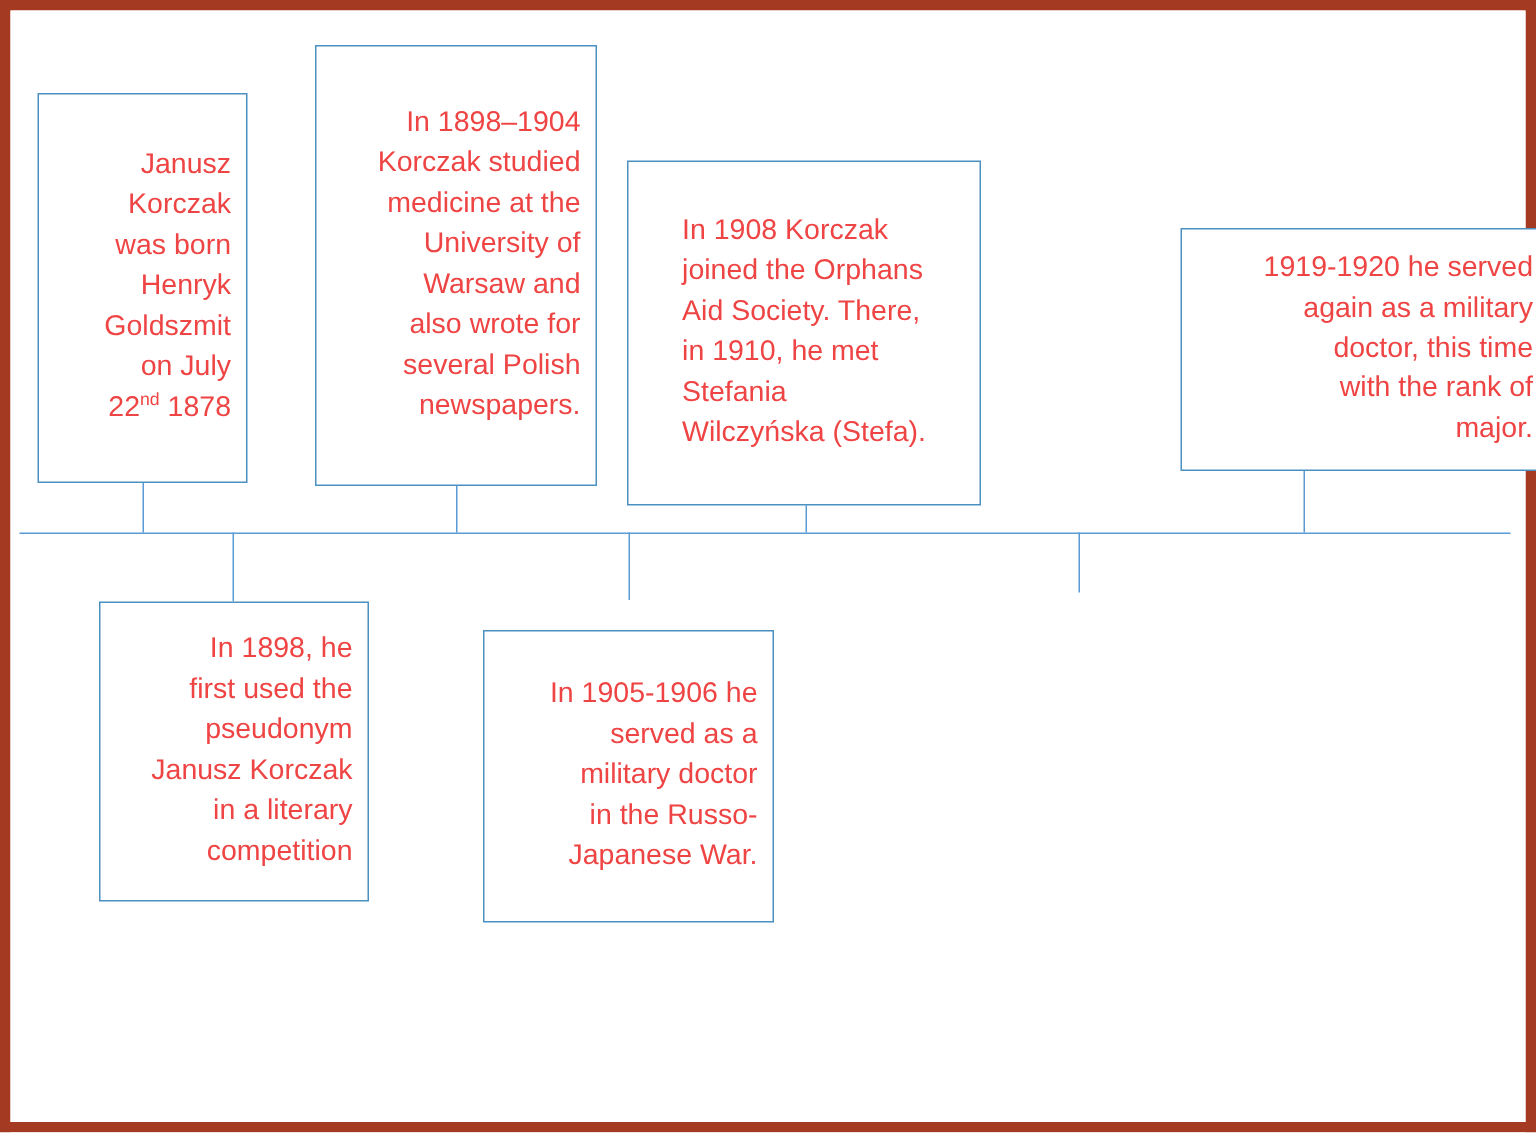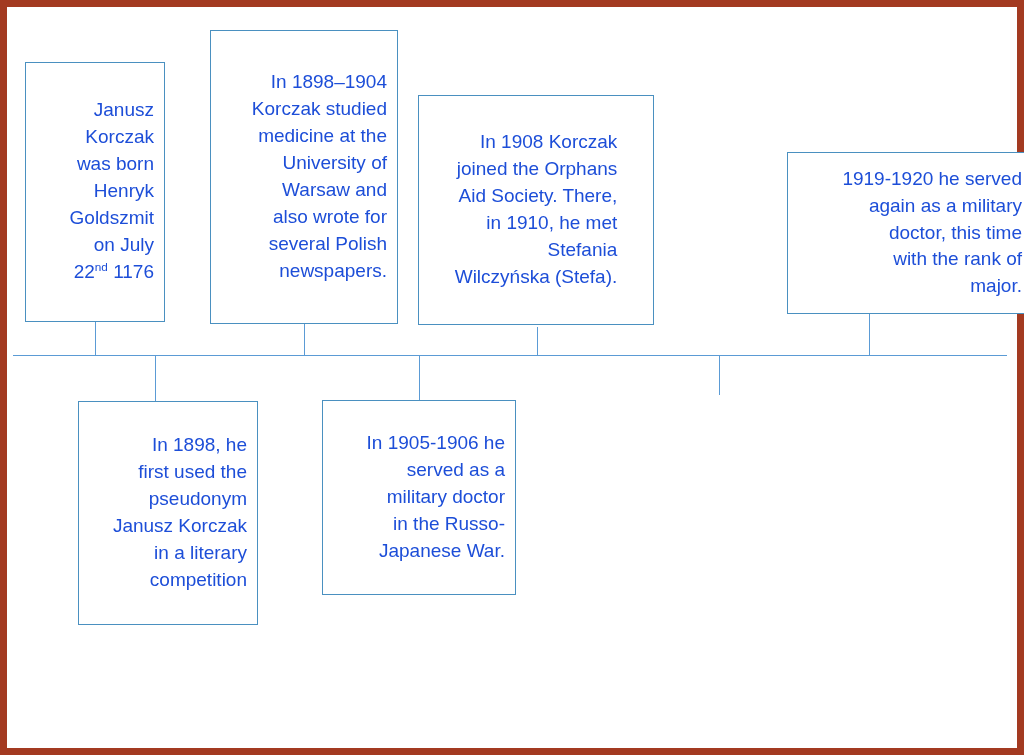--- a/index.html
+++ b/index.html
@@ -50,30 +50,30 @@
     position: absolute;
     width: 0;
     border-left: 1.5px solid #5b9bd5;
   }
 
   .event-box {
     position: absolute;
     box-sizing: border-box;
     border: 1px solid #4a90c0;
     background: #ffffff;
-    color: #1d4ed8;
+    color: #ef4444;
     font-size: 19px;
     line-height: 1.42;
     padding: 6px 10px;
     display: flex;
     align-items: center;
     justify-content: flex-end;
     white-space: pre-line;
   }
-  .event-box.center-text { justify-content: center; text-align: right; }
+  .event-box.center-text { justify-content: center; text-align: left; margin-top: 12px; }
   .event-box.right-text  { text-align: right; }
   .event-box sup { font-size: 0.62em; vertical-align: super; }
 </style>
 </head>
 <body>
 
 <div id="page">
 
   <div class="frame-edge frame-left"></div>
   <div class="frame-edge frame-right"></div>
@@ -93,21 +93,21 @@
     <div class="connector" style="left:412px; top:348px; height:45px;"></div>
     <div class="connector" style="left:712px; top:348px; height:40px;"></div>
 
     <div class="event-box right-text" style="left:18px; top:55px; width:140px; height:260px;padding-left:36px;">
       <div><span>Janusz
 Korczak
 was born
 Henryk
 Goldszmit
 on July
-22</span><sup>nd</sup><span> 1176</span></div>
+22</span><sup>nd</sup><span> 1878</span></div>
     </div>
 
     <div class="event-box right-text" style="left:203px; top:23px; width:188px; height:294px;">In 1898–1904
 Korczak studied
 medicine at the
 University of
 Warsaw and
 also wrote for
 several Polish
 newspapers.</div>
@@ -118,28 +118,28 @@
 in 1910, he met
 Stefania
 Wilczyńska (Stefa).</div>
 
     <div class="event-box right-text" style="left:741px; top:145px; width:246px; height:162px;margin-left:39px;">1919-1920 he served
 again as a military
 doctor, this time
 with the rank of
 major.</div>
 
-    <div class="event-box right-text" style="left:71px; top:394px; width:180px; height:224px;">In 1898, he
+    <div class="event-box right-text" style="left:59px; top:394px; width:180px; height:200px;">In 1898, he
 first used the
 pseudonym
 Janusz Korczak
 in a literary
 competition</div>
 
-    <div class="event-box right-text" style="left:315px; top:393px; width:194px; height:195px;padding-left:17px;">In 1905-1906 he
+    <div class="event-box right-text" style="left:315px; top:413px; width:194px; height:195px;padding-left:17px;">In 1905-1906 he
 served as a
 military doctor
 in the Russo-
 Japanese War.</div>
 
 
   </div>
 </div>
 
 </body></html>

